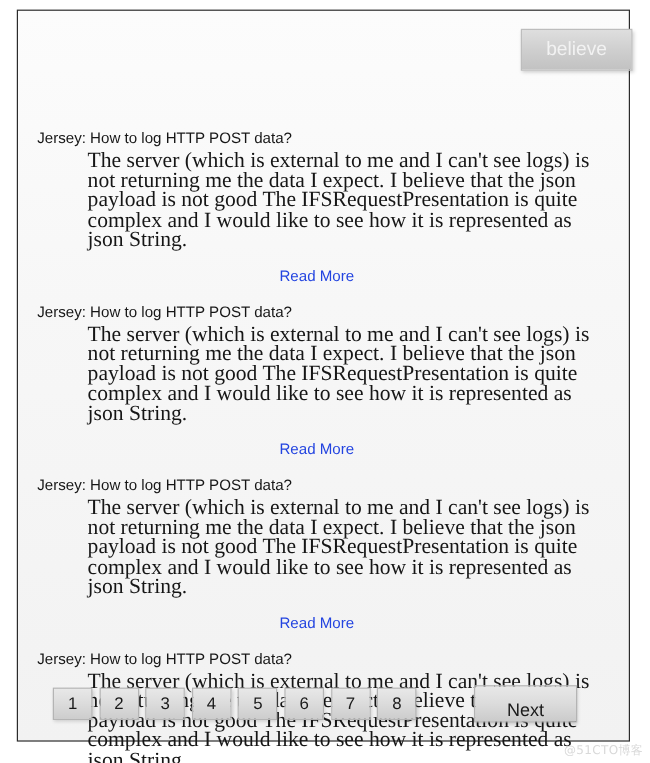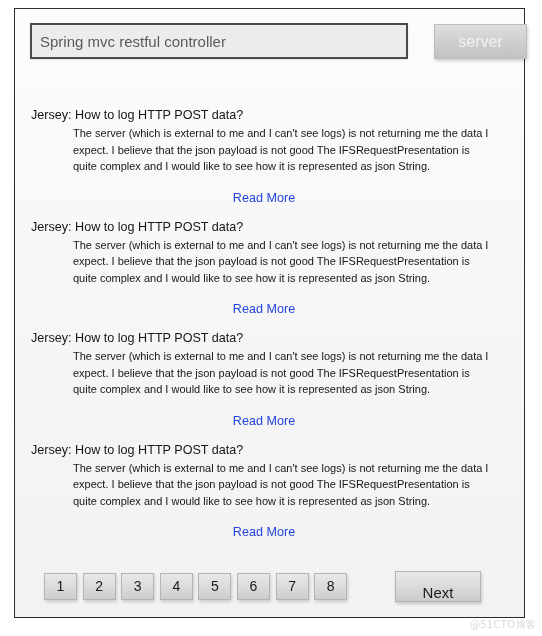--- a/index.html
+++ b/index.html
@@ -100,25 +100,26 @@
   }
 
   .result-title {
     font-size: 12.6px;
     color: #161616;
     line-height: 17px;
     margin: 13px 0 1px 0;
   }
 
   .result-snippet {
-    font-size: 11px;
+    font-size: 18px;
     color: #161616;
     line-height: 16.5px;
     margin: 0 0 0 42px;
     width: 422px;
+    font-family: Liberation Serif, serif;
   }
 
   .read-more-wrap {
     text-align: center;
     padding-right: 11px;
     margin-top: 13px;
   }
 
   .read-more {
     font-size: 12.6px;
@@ -184,22 +185,21 @@
     user-select: none;
   }
 </style>
 </head>
 <body>
 
 <div id="app">
   <div class="page-frame">
 
     <div class="search-row">
-      <input class="search-input" type="text" placeholder="Spring mvc restful controller" value="Spring mvc restful controller" style="">
-      <button class="search-button">server</button>
+      <button class="search-button">believe</button>
     </div>
 
 
     <div class="results">
         <div class="result-item">
           <div class="result-title">Jersey: How to log HTTP POST data?</div>
           <div class="result-snippet">The server (which is external to me and I can't see logs) is not returning me the data I expect. I believe that the json payload is not good The IFSRequestPresentation is quite complex and I would like to see how it is represented as json String.</div>
           <div class="read-more-wrap"><a class="read-more">Read More</a></div>
         </div>
         <div class="result-item">

